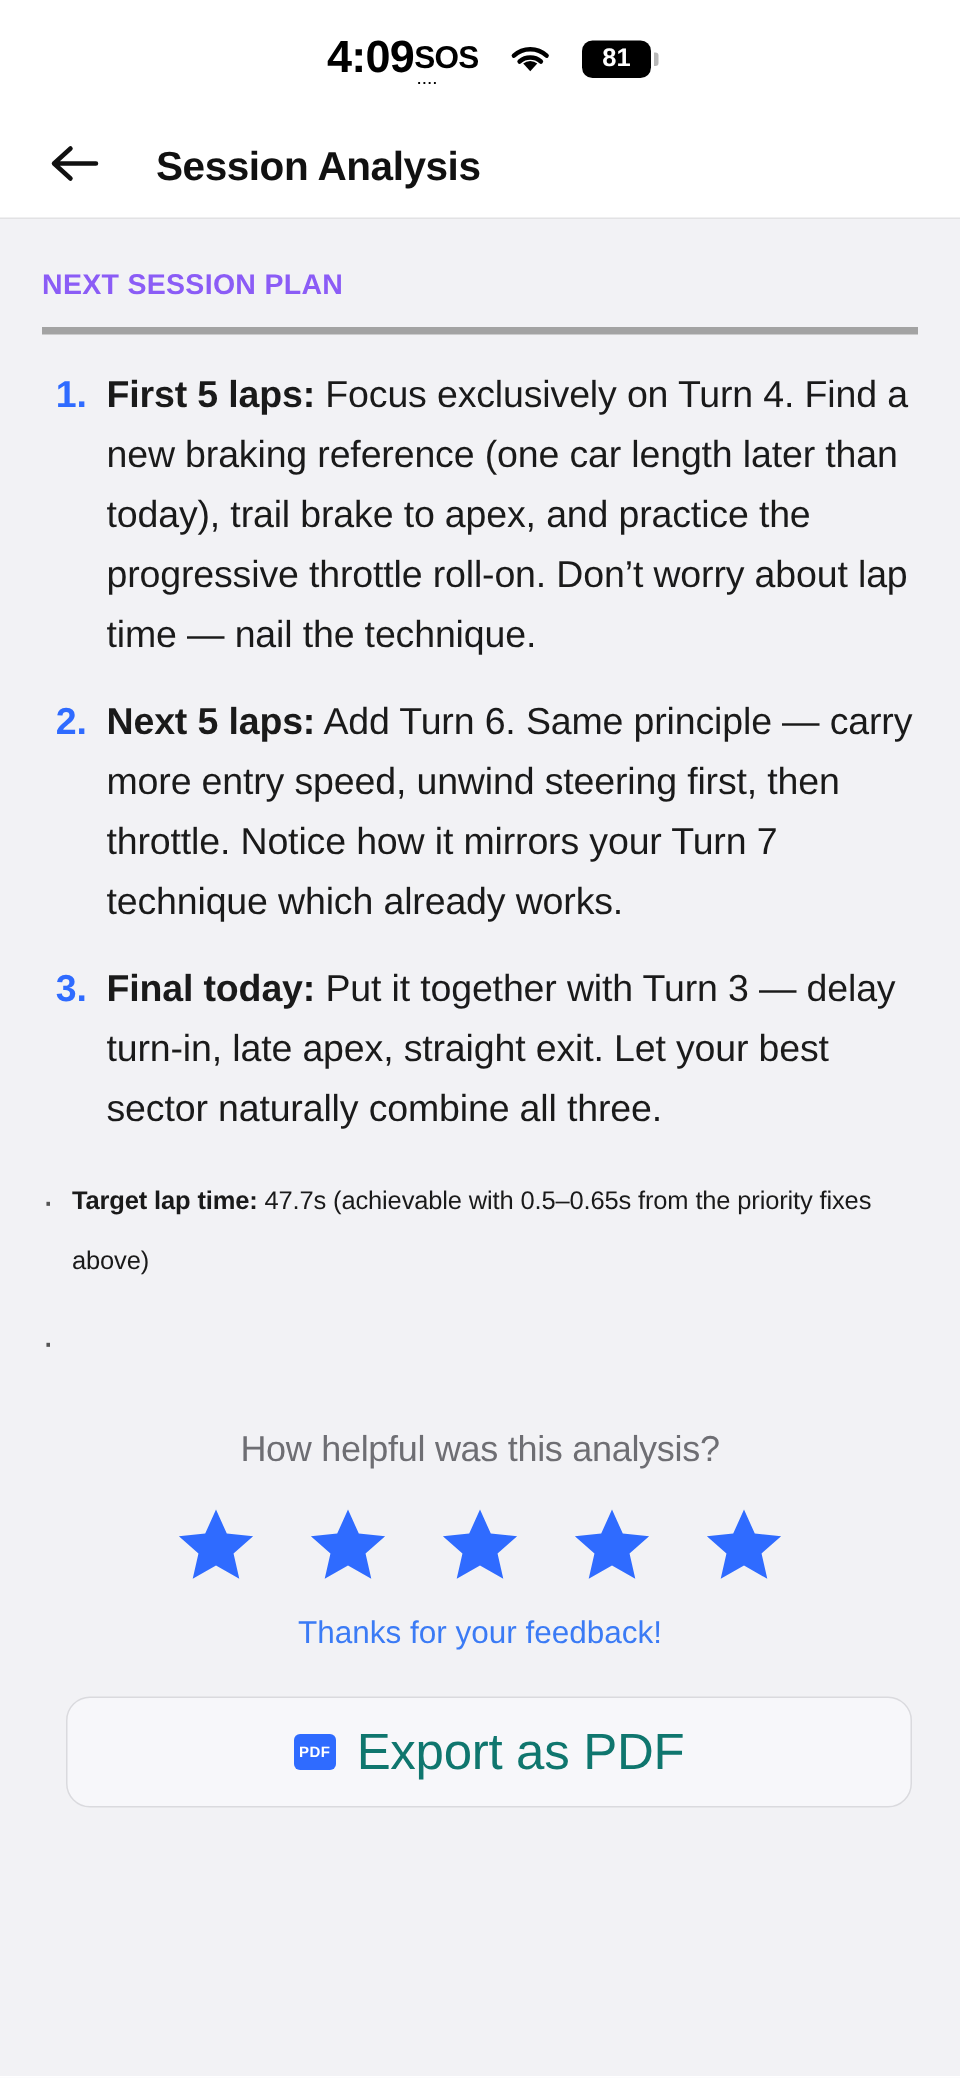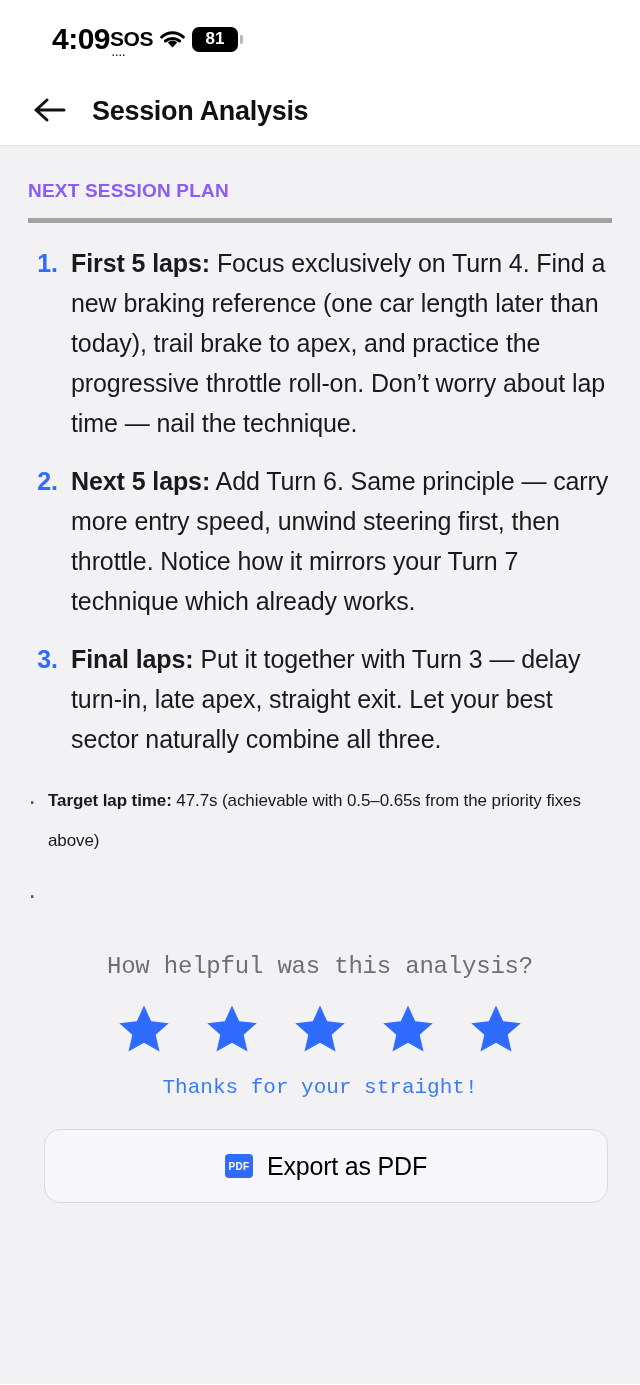--- a/index.html
+++ b/index.html
@@ -10,33 +10,33 @@
     font-family: "Liberation Sans", sans-serif;
   }
   body { position: relative; overflow: hidden; }
 
   
   .statusbar {
     height: 78px;
     background: #ffffff;
     display: flex;
     align-items: center;
-    justify-content: flex-start;
+    justify-content: center;
     padding: 0 40px 0 52px;
   }
   .status-time {
     font-size: 30px;
     font-weight: 600;
     letter-spacing: -0.5px;
     color: #000;
   }
   .status-right {
     display: flex;
     align-items: center;
-    gap: 4px;
+    gap: 19px;
   }
   .sos {
     font-size: 21px;
     font-weight: 700;
     letter-spacing: -0.5px;
     color: #000;
     position: relative;
   }
   .sos .dots {
     position: absolute;
@@ -71,21 +71,21 @@
     border-radius: 0 2px 2px 0;
   }
 
   
   .navbar {
     height: 68px;
     background: #ffffff;
     display: flex;
     align-items: center;
     padding: 0 30px;
-    gap: 22px;
+    gap: 34px;
     border-bottom: 1px solid #e2e2e4;
   }
   .back-btn {
     width: 40px;
     height: 40px;
     display: flex;
     align-items: center;
     justify-content: center;
     cursor: pointer;
   }
@@ -164,21 +164,20 @@
   .bullet-text b { font-weight: 700; }
   .cue {
     color: #9a9a9f;
     font-style: italic;
   }
 
   
   .feedback {
     margin-top: 38px;
     text-align: center;
-    font-family: Liberation Mono, monospace;
   }
   .feedback-q {
     font-size: 24px;
     color: #6e6e73;
     letter-spacing: -0.2px;
   }
   .stars {
     margin-top: 22px;
     display: flex;
     justify-content: center;
@@ -213,22 +212,22 @@
     border-radius: 4px;
     color: #fff;
     font-size: 10px;
     font-weight: 700;
     display: flex;
     align-items: center;
     justify-content: center;
     letter-spacing: 0.3px;
   }
   .export-label {
-    font-size: 25px;
-    color: #000000;
+    font-size: 34px;
+    color: #0f766e;
     letter-spacing: -0.2px;
   }
 </style>
 </head>
 <body>
 
 <div class="statusbar">
   <div class="status-time">4:09</div>
   <div class="status-right">
     <div class="sos">
@@ -267,21 +266,21 @@
     <li>
       <span class="num">1.</span>
       <span class="step-text"><b>First 5 laps:</b><span> Focus exclusively on Turn 4. Find a new braking reference (one car length later than today), trail brake to apex, and practice the progressive throttle roll-on. Don’t worry about lap time — nail the technique.</span></span>
     </li>
     <li>
       <span class="num">2.</span>
       <span class="step-text"><b>Next 5 laps:</b><span> Add Turn 6. Same principle — carry more entry speed, unwind steering first, then throttle. Notice how it mirrors your Turn 7 technique which already works.</span></span>
     </li>
     <li>
       <span class="num">3.</span>
-      <span class="step-text"><b>Final laps:</b><span> Put it together with Turn 3 — delay turn-in, late apex, straight exit. Let your best sector naturally combine all three.</span></span>
+      <span class="step-text"><b>Final today:</b><span> Put it together with Turn 3 — delay turn-in, late apex, straight exit. Let your best sector naturally combine all three.</span></span>
     </li>
   </ol>
 
   <ul class="bullets">
     <li>
       <span class="dot">·</span>
       <span class="bullet-text"><b>Target lap time:</b><span> 47.7s (achievable with 0.5–0.65s from the priority fixes above)</span></span>
     </li>
     <li>
       <span class="dot">·</span>
@@ -310,21 +309,21 @@
         <svg width="56" height="54" viewBox="0 0 24 24">
             <path d="M12 1.5 15.2 8.6 23 9.4 17.2 14.5 18.9 22 12 18.1 5.1 22 6.8 14.5 1 9.4 8.8 8.6Z" fill="#2f6bff"></path>
           </svg>
       </span>
       <span class="star">
         <svg width="56" height="54" viewBox="0 0 24 24">
             <path d="M12 1.5 15.2 8.6 23 9.4 17.2 14.5 18.9 22 12 18.1 5.1 22 6.8 14.5 1 9.4 8.8 8.6Z" fill="#2f6bff"></path>
           </svg>
       </span>
     </div>
-    <div class="thanks">Thanks for your straight!</div>
+    <div class="thanks">Thanks for your feedback!</div>
   </div>
 
   <div class="export-btn">
     <span class="pdf-badge">PDF</span>
     <span class="export-label">Export as PDF</span>
   </div>
 
 </div>
 
 </body></html>

